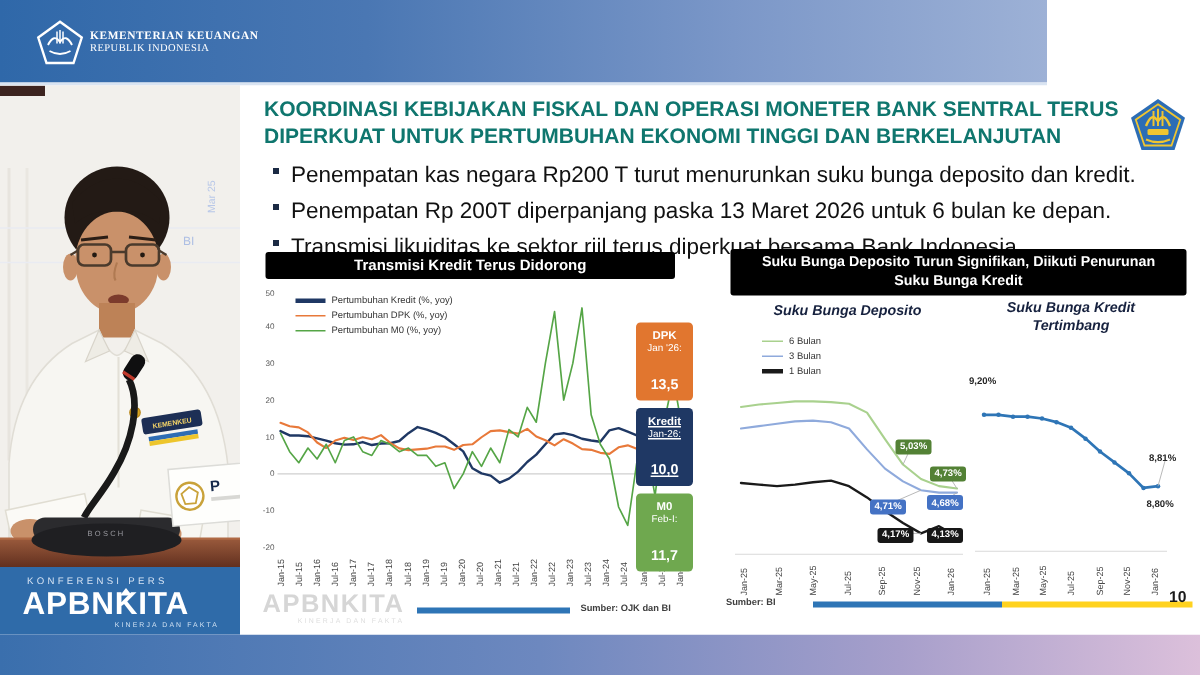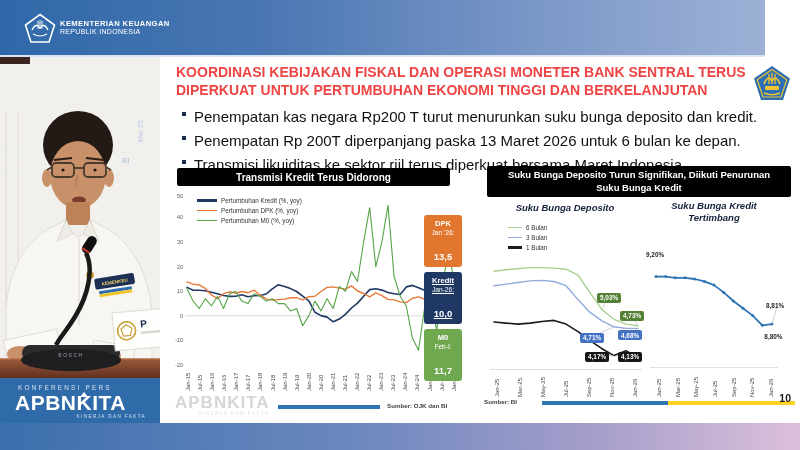--- a/index.html
+++ b/index.html
@@ -1,40 +1,40 @@
 <!DOCTYPE html>
 <html><head>
 <meta charset="utf-8">
 <style>
   html,body{margin:0;padding:0;background:#666;}
   #screen{position:relative;width:800px;height:450px;overflow:hidden;background:#fff;
     font-family:"Liberation Sans",sans-serif;}
   
-  #header{position:absolute;left:0;top:0;width:765px;height:57px;
+  #header{position:absolute;left:0;top:0;width:698px;height:57px;
     background:linear-gradient(90deg,#2f68a9 0%,#4a77b3 35%,#7b97c8 70%,#9db1d6 100%);
-    border-bottom:2px solid #d9e4f2;box-sizing:border-box;}
+    border-bottom:2px solid #d9e4f2;box-sizing:border-box;font-family:Liberation Serif, serif;}
   .hlogo{position:absolute;left:24px;top:13px;}
   .htxt{position:absolute;left:60px;top:19px;color:#fff;line-height:1.25;}
   .htxt .l1{font-size:7.6px;font-weight:bold;letter-spacing:.4px;}
   .htxt .l2{font-size:7px;letter-spacing:.3px;}
   
   #video{position:absolute;left:0;top:57px;width:160px;height:321px;overflow:hidden;background:#f2f0ec;}
   
   #brand{position:absolute;left:0;top:378px;width:160px;height:45px;background:#2f6ba9;color:#fff;}
   #brand .ev{position:absolute;left:18px;top:6px;font-size:6.4px;letter-spacing:2.2px;color:#d4e2f3;}
   #brand .nm{position:absolute;left:15px;top:13px;font-size:21px;font-weight:bold;letter-spacing:.5px;}
   #brand .caret{position:absolute;left:80px;top:14px;width:0;height:0;
     border-left:4px solid transparent;border-right:4px solid transparent;border-bottom:5px solid #fff;}
   #brand .tg{position:absolute;right:14px;top:36px;font-size:4.6px;letter-spacing:1.4px;color:#cfe0f2;}
   
   #bottombar{position:absolute;left:0;top:423px;width:800px;height:27px;
     background:linear-gradient(90deg,#3a6fad 0%,#6d88bf 45%,#a79fcb 75%,#dcc0db 100%);}
   
   #slide{position:absolute;left:160px;top:57px;width:640px;height:366px;background:#fff;}
-  #slide-title{position:absolute;left:16px;top:6px;width:570px;color:#ef4444;
+  #slide-title{position:absolute;left:16px;top:6px;width:570px;color:#0f766e;
     font-size:14px;font-weight:bold;line-height:1.3;}
   #slide-logo{position:absolute;left:592px;top:7px;}
   #bullets{position:absolute;left:22px;top:51px;width:600px;}
   .bullet{display:flex;align-items:flex-start;margin-bottom:7px;font-size:15px;color:#111;}
   .bsq{flex:0 0 auto;width:4px;height:4px;background:#1b2a44;margin:4px 8px 0 0;}
   
   .panel{position:absolute;}
   #left-panel{left:5px;top:108px;width:312px;height:252px;}
   #right-panel{left:322px;top:105px;width:315px;height:260px;}
   .tbar{position:absolute;background:#000000;color:#fff;font-weight:bold;text-align:center;
@@ -197,21 +197,21 @@
         <div class="bullet">
           <span class="bsq"></span>
           <span>Penempatan kas negara Rp200 T turut menurunkan suku bunga deposito dan kredit.</span>
         </div>
         <div class="bullet">
           <span class="bsq"></span>
           <span>Penempatan Rp 200T diperpanjang paska 13 Maret 2026 untuk 6 bulan ke depan.</span>
         </div>
         <div class="bullet">
           <span class="bsq"></span>
-          <span>Transmisi likuiditas ke sektor riil terus diperkuat bersama Maret Indonesia.</span>
+          <span>Transmisi likuiditas ke sektor riil terus diperkuat bersama Bank Indonesia.</span>
         </div>
       </div>
 
     <div id="left-panel" class="panel">
       <div id="left-tbar" class="tbar">Transmisi Kredit Terus Didorong</div>
       <div class="legend" style="left:32px;top:32px;">
           <div class="lgrow">
             <span class="lgsw" style="background: rgb(31, 56, 100); width: 20px; height: 2.4px;"></span>
             <span class="lgtx">Pertumbuhan Kredit (%, yoy)</span>
           </div>

